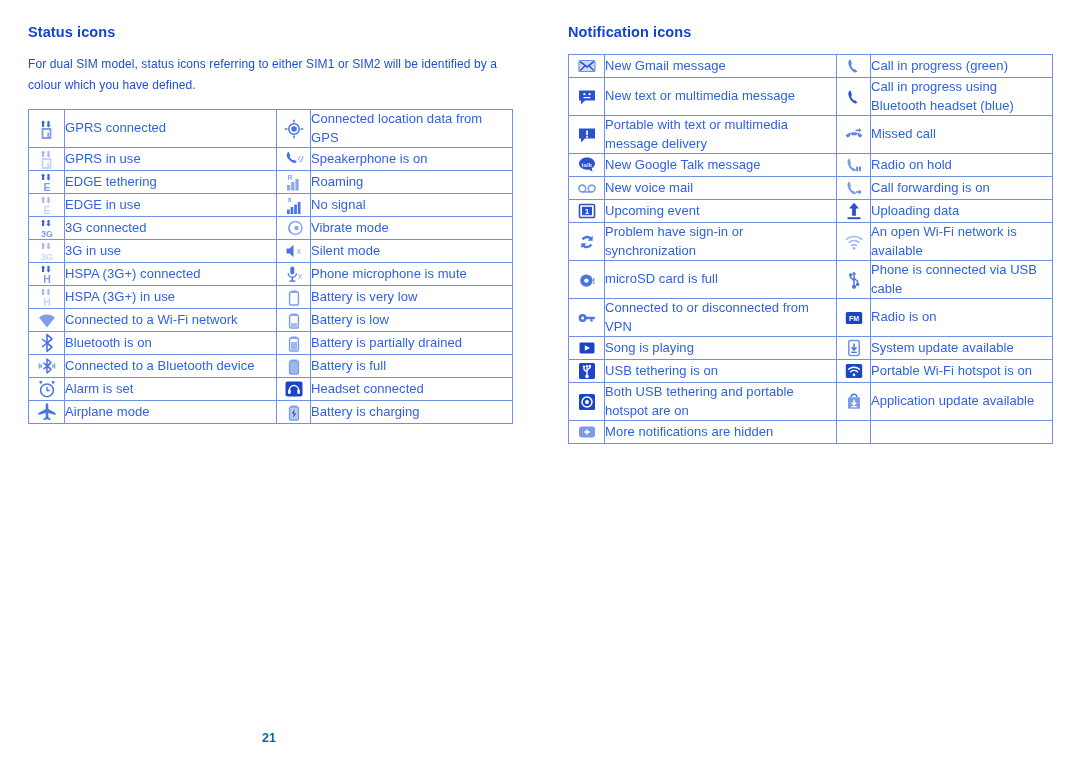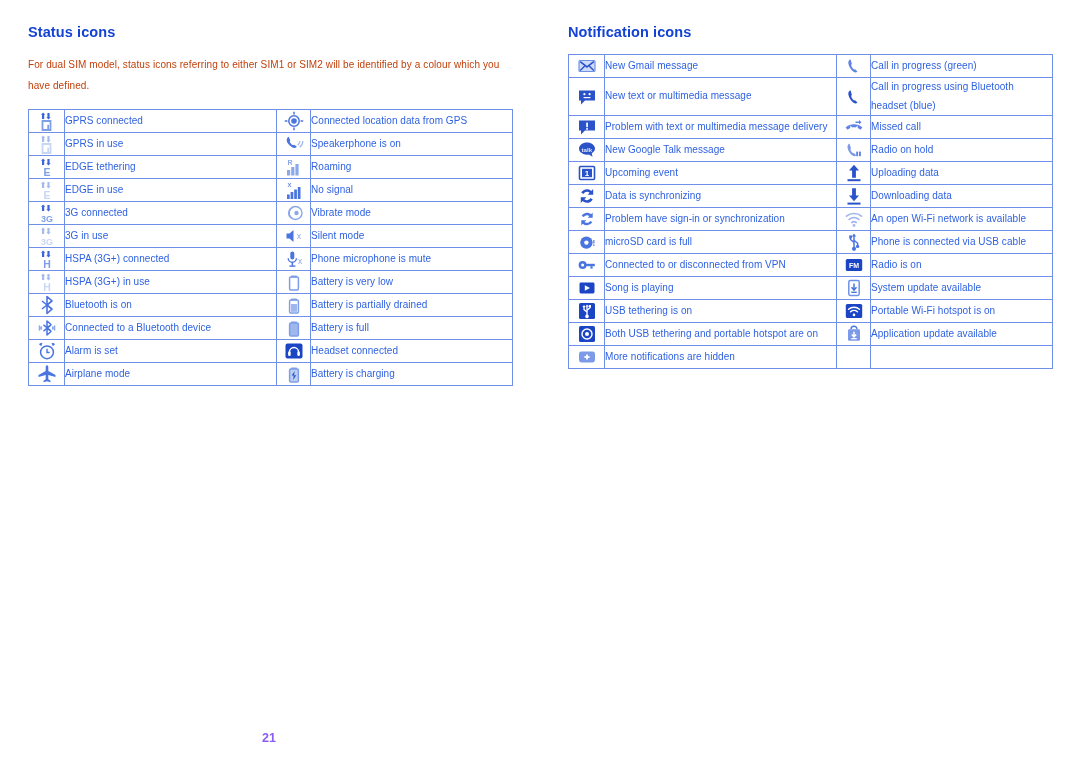--- a/index.html
+++ b/index.html
@@ -36,65 +36,65 @@
   h2.section-title {
     margin: 0 0 14px 0;
     font-size: 14.5px;
     font-weight: bold;
     color: #1443d4;
     letter-spacing: 0.1px;
   }
 
   p.intro {
     margin: 0 0 13px 0;
-    font-size: 10px;
+    font-size: 12px;
     line-height: 21px;
-    color: #c2410c;
+    color: #1d4ed8;
     letter-spacing: 0.1px;
   }
 
   table.icon-table {
     border-collapse: collapse;
     width: 100%;
     table-layout: fixed;
   }
   table.icon-table td {
     border: 1px solid #6f8fe8;
     padding: 0;
     vertical-align: middle;
   }
   td.icon-cell {
     width: 36px;
     text-align: center;
     padding: 6px 2px;
   }
   td.text-cell {
     padding: 7px 8px 7px 9px;
-    font-size: 10px;
+    font-size: 13px;
     line-height: 18.5px;
     color: #2f62e0;
     letter-spacing: 0.05px;
   }
   
   table.status-table col.c1 { width: 36px; }
   table.status-table col.c2 { width: 212px; }
   table.status-table col.c3 { width: 34px; }
   table.status-table col.c4 { width: 202px; }
 
   table.notif-table col.c1 { width: 36px; }
   table.notif-table col.c2 { width: 232px; }
   table.notif-table col.c3 { width: 34px; }
   table.notif-table col.c4 { width: 182px; }
 
   .page-number {
     position: absolute;
     bottom: 22px;
     font-size: 12.5px;
     font-weight: bold;
-    color: #8b5cf6;
+    color: #0369a1;
   }
   .page-number.left-num  { left: 262px; }
 
   
   .ico {
     display: inline-block;
     width: 22px;
     height: 22px;
     position: relative;
     vertical-align: middle;
@@ -290,20 +290,32 @@
                   <text x="11" y="20" font-family="Liberation Sans, sans-serif" font-size="10.5" font-weight="bold" fill="#a7bdf0" text-anchor="middle">H</text>
                 </svg></span></td>
         <td class="text-cell">HSPA (3G+) in use</td>
         <td class="icon-cell"><span class="ico"><svg viewBox="0 0 22 22">
                   <rect x="8" y="4.5" width="6" height="2" rx="0.6" fill="#7e9fe8"></rect>
                   <rect x="6.6" y="6" width="8.8" height="13" rx="1.2" fill="none" stroke="#7e9fe8" stroke-width="1.5"></rect>
                 </svg></span></td>
         <td class="text-cell">Battery is very low</td>
       </tr>
 
+      <tr>
+        <td class="icon-cell"><span class="ico"><svg viewBox="0 0 22 22">
+                  <path d="M3 8.5c4.4-3.9 11.6-3.9 16 0L11 18.5z" fill="#7e9fe8"></path>
+                </svg></span></td>
+        <td class="text-cell">Connected to a Wi-Fi network</td>
+        <td class="icon-cell"><span class="ico"><svg viewBox="0 0 22 22">
+                  <rect x="8" y="4.5" width="6" height="2" rx="0.6" fill="#7e9fe8"></rect>
+                  <rect x="6.6" y="6" width="8.8" height="13" rx="1.2" fill="none" stroke="#7e9fe8" stroke-width="1.5"></rect>
+                  <rect x="8" y="14.2" width="6" height="3.6" fill="#9fb6ee"></rect>
+                </svg></span></td>
+        <td class="text-cell">Battery is low</td>
+      </tr>
 
       <tr>
         <td class="icon-cell"><span class="ico"><svg viewBox="0 0 22 22">
                   <path d="M11 2.5v17l5-4.3-5-4.2 5-4.2z" fill="none" stroke="#4a74e0" stroke-width="1.6" stroke-linejoin="round"></path>
                   <path d="M6 7l10 8M6 15l10-8" stroke="#4a74e0" stroke-width="1.6" fill="none"></path>
                 </svg></span></td>
         <td class="text-cell">Bluetooth is on</td>
         <td class="icon-cell"><span class="ico"><svg viewBox="0 0 22 22">
                   <rect x="8" y="4.5" width="6" height="2" rx="0.6" fill="#7e9fe8"></rect>
                   <rect x="6.6" y="6" width="8.8" height="13" rx="1.2" fill="none" stroke="#7e9fe8" stroke-width="1.5"></rect>
@@ -405,21 +417,21 @@
       </tr>
 
       <tr>
         <td class="icon-cell"><span class="ico"><svg viewBox="0 0 22 22">
                   <path d="M3 4.5h16v10H9l-4 4v-4H3z" fill="#2a53c9"></path>
                   <g fill="#fff">
                     <rect x="10.2" y="6.6" width="1.7" height="4.6"></rect>
                     <rect x="10.2" y="12.1" width="1.7" height="1.7"></rect>
                   </g>
                 </svg></span></td>
-        <td class="text-cell">Problem with text or multimedia message delivery</td>
+        <td class="text-cell">Portable with text or multimedia message delivery</td>
         <td class="icon-cell"><span class="ico"><svg viewBox="0 0 22 22">
                   <path d="M2.6 11.5c4.6-4.3 12.2-4.3 16.8 0l-2 2.2c-0.8-0.7-1.8-1.3-2.8-1.7l0.2-2.4-2.2 1.8c-1 -0.2-2.2-0.2-3.2 0L7.2 9.6l0.2 2.4c-1 0.4-2 1-2.8 1.7z" fill="#5f85e4"></path>
                   <path d="M12.5 5.5h5v1.6h-5zM16 4l2.5 2.3L16 8.6z" fill="#5f85e4"></path>
                 </svg></span></td>
         <td class="text-cell">Missed call</td>
       </tr>
 
       <tr>
         <td class="icon-cell"><span class="ico"><svg viewBox="0 0 22 22">
                   <path d="M11 3.5c-4.4 0-8 2.7-8 6.1 0 3.4 3.6 6.1 8 6.1 0.6 0 1.2-0.1 1.8-0.2l3.8 2.3-0.9-3.4c2-1.1 3.3-2.9 3.3-4.8 0-3.4-3.6-6.1-8-6.1z" fill="#2a53c9"></path>
@@ -427,49 +439,50 @@
                 </svg></span></td>
         <td class="text-cell">New Google Talk message</td>
         <td class="icon-cell"><span class="ico"><svg viewBox="0 0 22 22">
                   <path d="M6.5 4.5C4.9 5.1 4.2 6.8 4.6 8.9c0.5 2.8 2.7 6.2 4.9 7.6 1.4 1 2.9 0.9 3.7-0.2l-2.2-2.2c-0.5 0.3-1 0.2-1.6-0.3-0.9-0.8-1.8-2.3-2-3.3-0.1-0.7 0.1-1.1 0.6-1.3z" fill="#7c9ae8"></path>
                   <rect x="13.2" y="12.6" width="1.9" height="4.6" fill="#5f85e4"></rect>
                   <rect x="16" y="12.6" width="1.9" height="4.6" fill="#5f85e4"></rect>
                 </svg></span></td>
         <td class="text-cell">Radio on hold</td>
       </tr>
 
+      <tr>
+        <td class="icon-cell"><span class="ico"><svg viewBox="0 0 22 22">
+                  <g fill="none" stroke="#7c9ae8" stroke-width="1.6">
+                    <circle cx="6.3" cy="11.5" r="3.4"></circle>
+                    <circle cx="15.7" cy="11.5" r="3.4"></circle>
+                    <path d="M6.3 14.9h9.4"></path>
+                  </g>
+                </svg></span></td>
+        <td class="text-cell">New voice mail</td>
+        <td class="icon-cell"><span class="ico"><svg viewBox="0 0 22 22">
+                  <path d="M6.5 4.5C4.9 5.1 4.2 6.8 4.6 8.9c0.5 2.8 2.7 6.2 4.9 7.6 1.4 1 2.9 0.9 3.7-0.2l-2.2-2.2c-0.5 0.3-1 0.2-1.6-0.3-0.9-0.8-1.8-2.3-2-3.3-0.1-0.7 0.1-1.1 0.6-1.3z" fill="#7c9ae8"></path>
+                  <path d="M12.8 14.2h4.3v1.6h-4.3zM16 12.6l2.6 2.4L16 17.4z" fill="#5f85e4"></path>
+                </svg></span></td>
+        <td class="text-cell">Call forwarding is on</td>
+      </tr>
 
       <tr>
         <td class="icon-cell"><span class="ico"><svg viewBox="0 0 22 22">
                   <rect x="3.5" y="4.5" width="15" height="13" rx="1" fill="none" stroke="#2a53c9" stroke-width="1.6"></rect>
                   <rect x="6" y="6.8" width="10" height="8.4" fill="#2a53c9"></rect>
                   <text x="11" y="14" font-family="Liberation Sans, sans-serif" font-size="8" font-weight="bold" fill="#fff" text-anchor="middle">1</text>
                 </svg></span></td>
         <td class="text-cell">Upcoming event</td>
         <td class="icon-cell"><span class="ico"><svg viewBox="0 0 22 22">
                   <path d="M11 2.8l5 5.8h-3.1v7.2H9.1V8.6H6z" fill="#2a53c9"></path>
                   <rect x="4.5" y="17.2" width="13" height="2" fill="#2a53c9"></rect>
                 </svg></span></td>
         <td class="text-cell">Uploading data</td>
       </tr>
 
-      <tr>
-        <td class="icon-cell"><span class="ico"><svg viewBox="0 0 22 22">
-                  <g fill="#2a53c9">
-                    <path d="M11 4.2c-2.5 0-4.7 1.4-5.8 3.4l2.4 1.3c0.7-1.3 2-2.1 3.4-2.1 1 0 1.9 0.4 2.6 1l-2 1.9h5.6V4.1l-1.9 1.8C14.2 4.8 12.7 4.2 11 4.2z"></path>
-                    <path d="M11 17.8c2.5 0 4.7-1.4 5.8-3.4l-2.4-1.3c-0.7 1.3-2 2.1-3.4 2.1-1 0-1.9-0.4-2.6-1l2-1.9H4.8v5.6l1.9-1.8c1.1 1.1 2.6 1.7 4.3 1.7z"></path>
-                  </g>
-                </svg></span></td>
-        <td class="text-cell">Data is synchronizing</td>
-        <td class="icon-cell"><span class="ico"><svg viewBox="0 0 22 22">
-                  <path d="M11 16.2L6 10.4h3.1V3.2h3.8v7.2H16z" fill="#2a53c9"></path>
-                  <rect x="4.5" y="17.6" width="13" height="2" fill="#2a53c9"></rect>
-                </svg></span></td>
-        <td class="text-cell">Downloading data</td>
-      </tr>
 
       <tr>
         <td class="icon-cell"><span class="ico"><svg viewBox="0 0 22 22">
                   <g fill="#4a74e0">
                     <path d="M11 4.8c-2.3 0-4.3 1.3-5.3 3.1l2.2 1.2c0.6-1.2 1.8-1.9 3.1-1.9 0.9 0 1.7 0.3 2.4 0.9l-1.8 1.7h5.1V4.7l-1.7 1.6C14 5.3 12.6 4.8 11 4.8z"></path>
                     <path d="M11 17.2c2.3 0 4.3-1.3 5.3-3.1l-2.2-1.2c-0.6 1.2-1.8 1.9-3.1 1.9-0.9 0-1.7-0.3-2.4-0.9l1.8-1.7H5.3v5.1l1.7-1.6c1 1 2.4 1.5 4 1.5z"></path>
                   </g>
                   <g fill="#fff">
                     <rect x="10.2" y="8.2" width="1.6" height="3.6"></rect>
                     <rect x="10.2" y="12.5" width="1.6" height="1.6"></rect>

